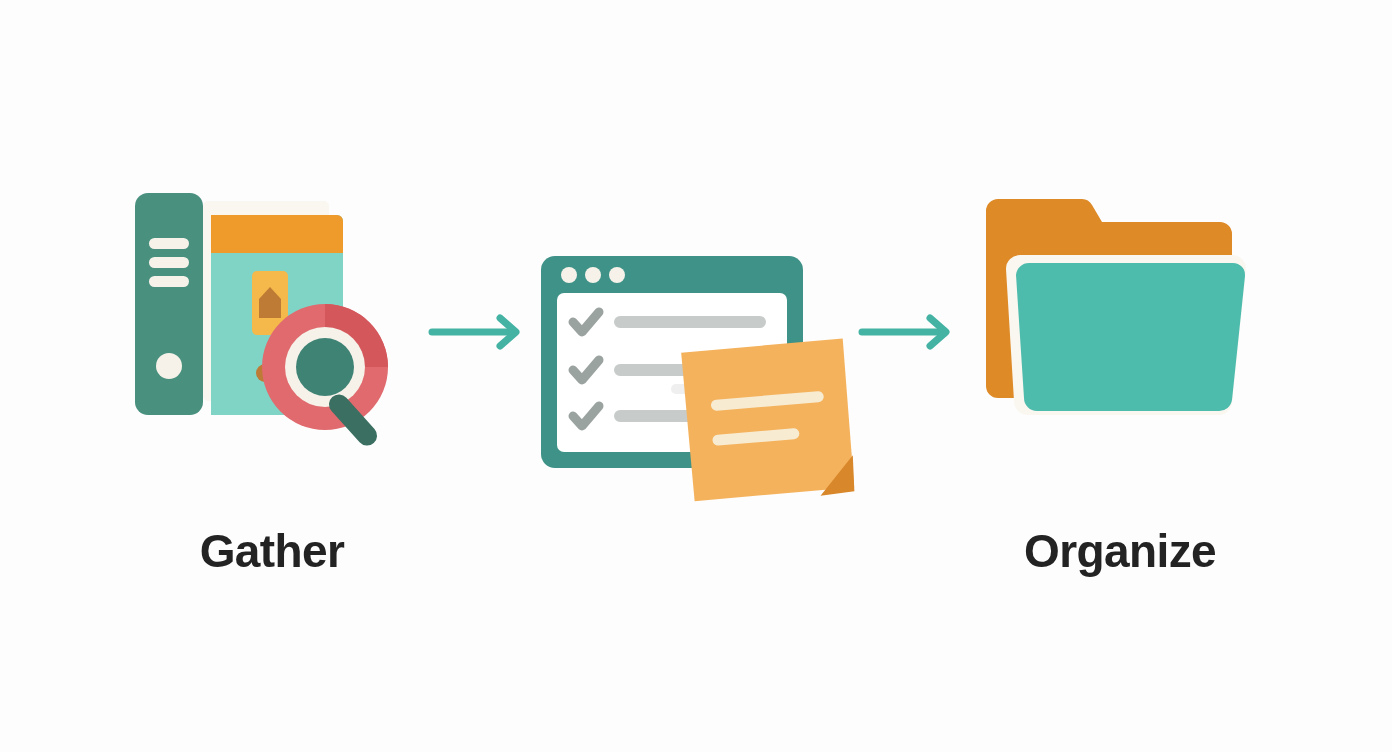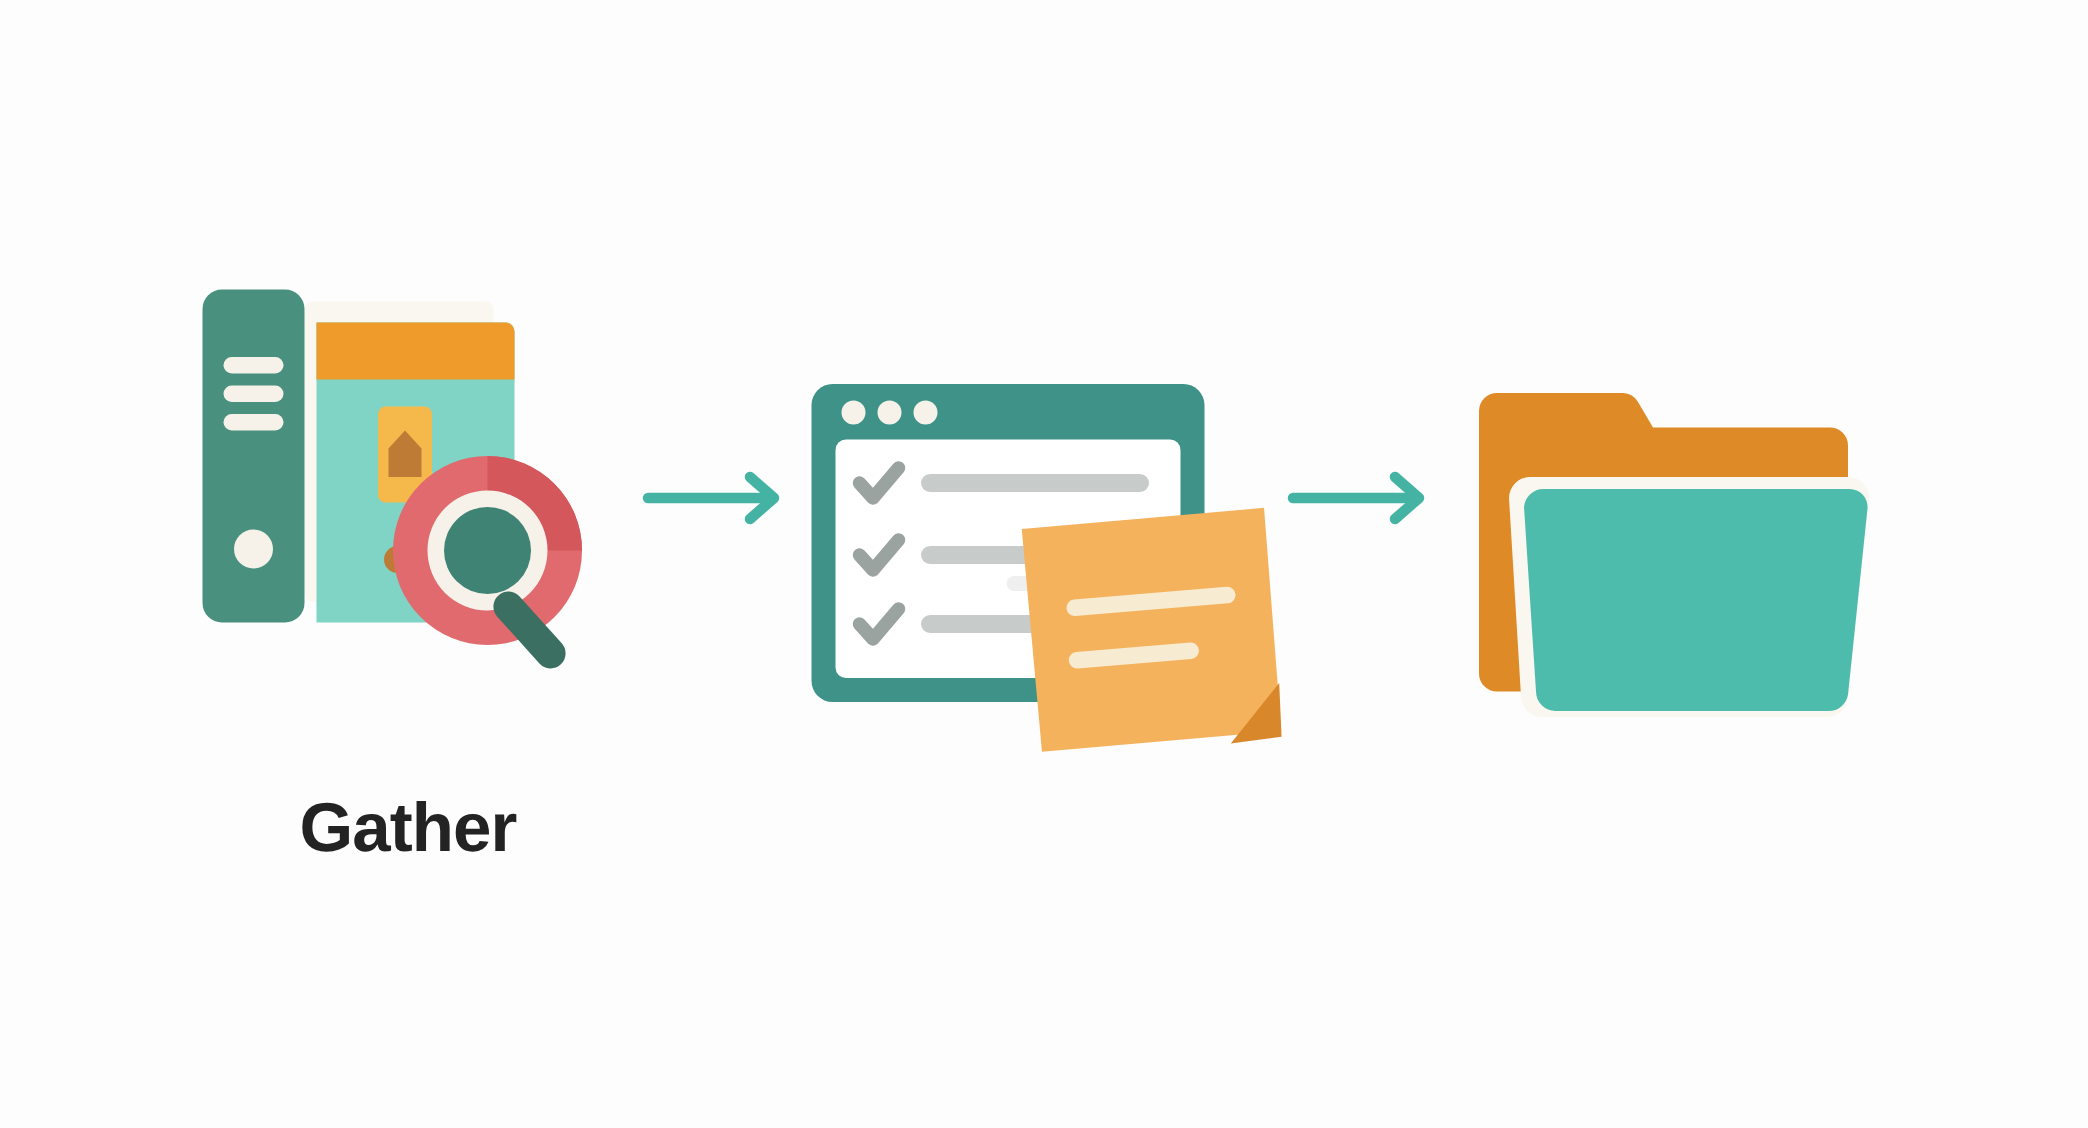--- a/index.html
+++ b/index.html
@@ -160,16 +160,17 @@
       <div class="step-art">
         <svg width="300" height="260" viewBox="0 0 300 260">
 
           <path d="M16 28 a12 12 0 0 1 12 -12 h84 a12 12 0 0 1 10 6 l10 17 h118 a12 12 0 0 1 12 12 v152 a12 12 0 0 1 -12 12 h-222 a12 12 0 0 1 -12 -12 z" fill="#DE8A27"></path>
 
           <path d="M36 86 a14 14 0 0 1 14 -14 h212 a14 14 0 0 1 14 14 l-14 134 a14 14 0 0 1 -14 12 h-190 a14 14 0 0 1 -14 -14 z" fill="#FAF7F0"></path>
 
           <path d="M46 92 a13 13 0 0 1 13 -12 h204 a12 12 0 0 1 12 13 l-13 124 a13 13 0 0 1 -13 11 h-182 a13 13 0 0 1 -13 -13 z" fill="#4EBCAD"></path>
         </svg>
       </div>
+      <div class="step-label">Organize</div>
     </div>
 
   </div>
 </div>
 
 </body></html>

